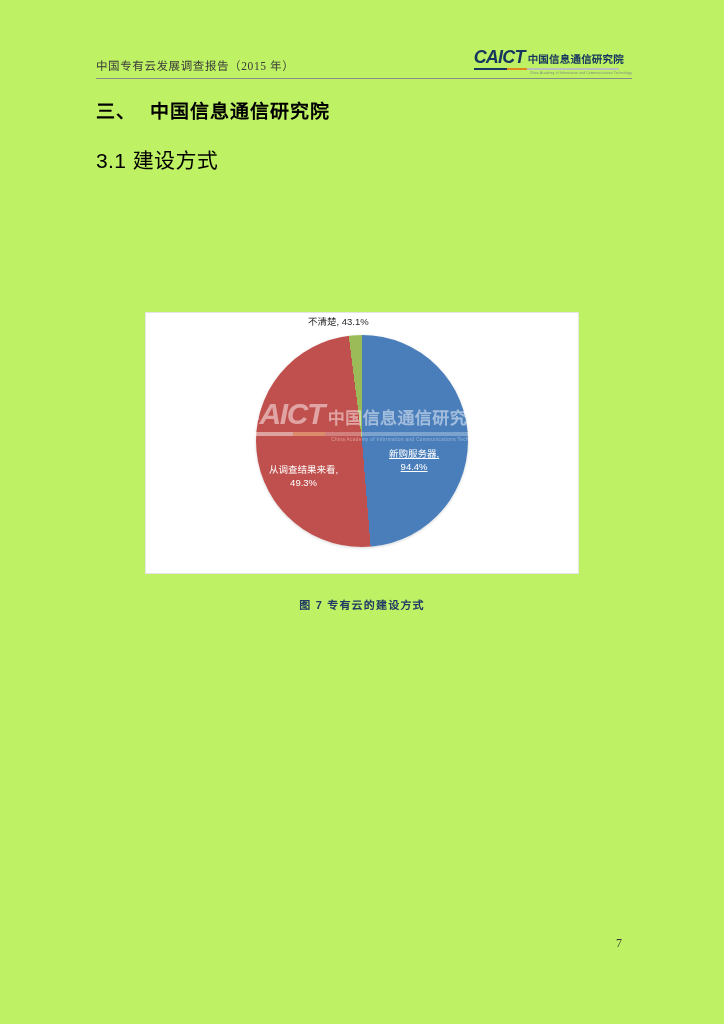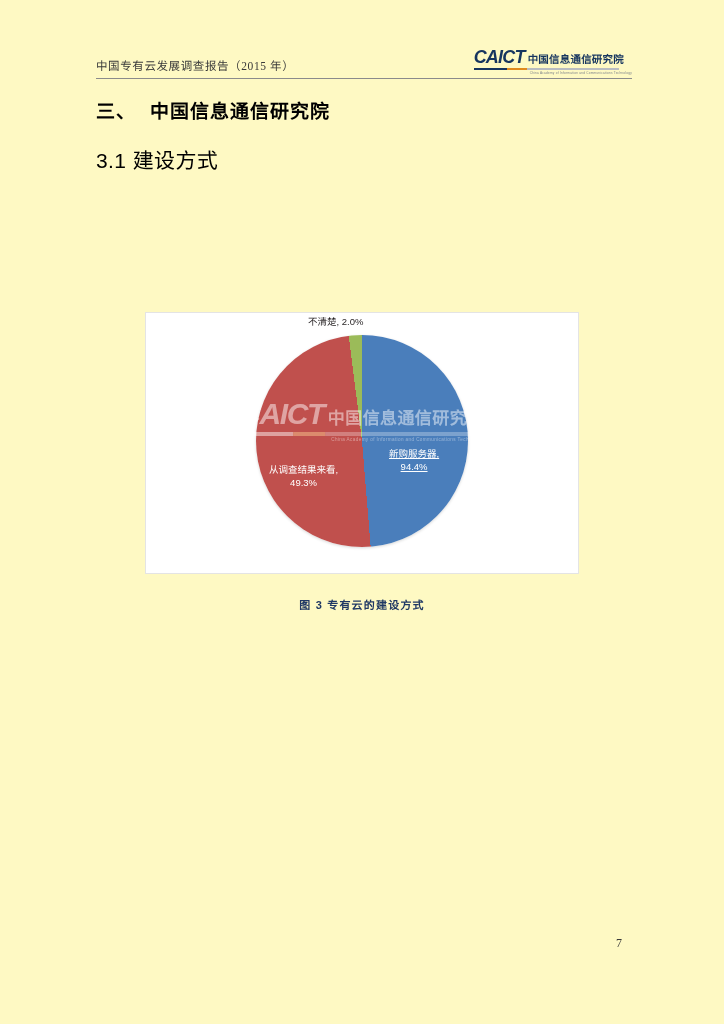--- a/index.html
+++ b/index.html
@@ -16,21 +16,21 @@
     font-family: "Liberation Serif", "DejaVu Serif", serif;
     color: #1a1a1a;
     -webkit-font-smoothing: antialiased;
   }
 
   .page {
     position: absolute;
     inset: 0;
     width: 724px;
     height: 1024px;
-    background: #fef9c3;
+    background: #bef264;
   }
 
   
   .page-header {
     position: absolute;
     left: 96px;
     top: 46px;
     width: 536px;
     height: 34px;
   }
@@ -338,38 +338,38 @@
           <span class="l1">新购服务器,</span>
           <span class="l2">94.4%</span>
         </div>
 
         <div class="slice-label" id="label-existing">
           <span class="l1">从调查结果来看,</span>
           <span class="l2">49.3%</span>
         </div>
 
         <div class="slice-label" id="label-unclear">
-          <span class="l1">不清楚, 2.0%</span>
+          <span class="l1">不清楚, 43.1%</span>
         </div>
       </div>
 
       <div class="watermark">
         <div class="wm-main">
           <span class="wm-caict">CAICT</span>
           <span class="wm-cn">中国信息通信研究院</span>
         </div>
         <div class="wm-bars">
           <i class="wmb-a"></i>
             <i class="wmb-b"></i>
             <i class="wmb-c"></i>
         </div>
         <div class="wm-sub">China Academy of Information and Communications Technology</div>
       </div>
     </div>
 
-    <figcaption class="chart-caption">图 3 专有云的建设方式</figcaption>
+    <figcaption class="chart-caption">图 7 专有云的建设方式</figcaption>
   </figure>
 
 
 
   <div class="page-number">7</div>
 
 </div>
 
 </body></html>

